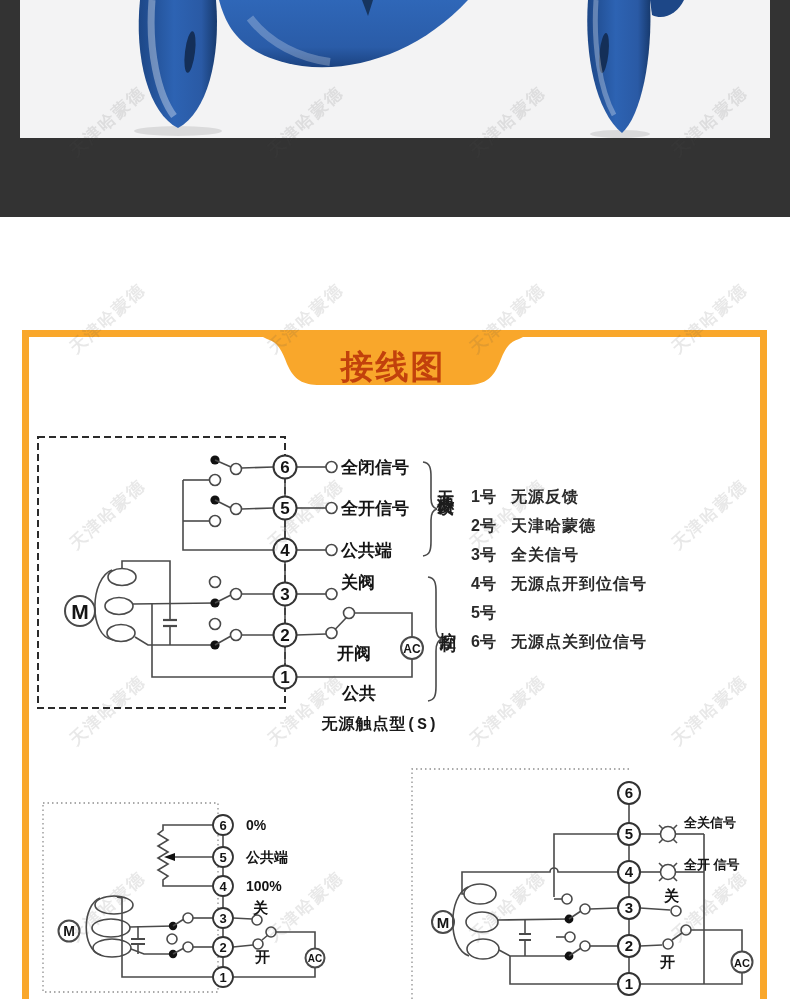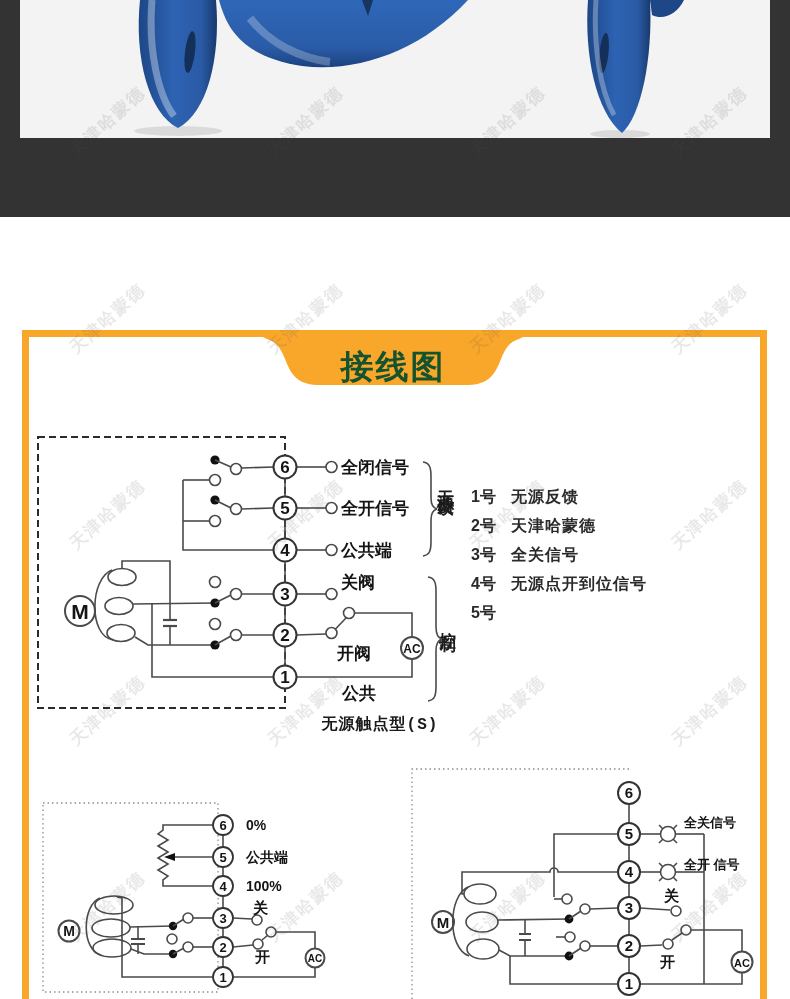--- a/index.html
+++ b/index.html
@@ -5,21 +5,21 @@
   html,body{margin:0;padding:0;background:#fff;}
   .stage{position:relative;width:790px;height:999px;overflow:hidden;background:#fff;
          font-family:"Liberation Sans","DejaVu Sans",sans-serif;}
   .top-section{position:absolute;left:0;top:0;width:790px;height:217px;background:#333333;}
   .photo-area{position:absolute;left:20px;top:0;width:750px;height:138px;background:#f3f3f4;overflow:hidden;}
   .gap-section{position:absolute;left:0;top:217px;width:790px;height:113px;background:#ffffff;}
   .wiring-box{position:absolute;left:22px;top:330px;width:731px;height:669px;background:#ffffff;
               border-left:7px solid #F9A72B;border-right:7px solid #F9A72B;border-top:7px solid #F9A72B;}
   .tab-wrap{position:absolute;left:232px;top:-1px;width:264px;height:50px;}
   .tab-title{position:absolute;left:232px;top:8px;width:264px;text-align:center;
-             font-size:33px;font-weight:bold;color:#14532d;letter-spacing:2px;}
+             font-size:33px;font-weight:bold;color:#c2410c;letter-spacing:2px;}
   .diagram-svg{position:absolute;left:0;top:0;width:790px;height:999px;pointer-events:none;}
   .legend{position:absolute;left:471px;top:483px;width:270px;}
   .legend-row{display:flex;height:29px;align-items:center;font-weight:bold;color:#2a2a2a;font-size:16px;}
   .legend-num{width:40px;flex:none;}
   .legend-text{letter-spacing:1px;}
   .vtext{position:absolute;writing-mode:vertical-rl;text-orientation:upright;
          font-weight:bold;color:#1c1c1c;font-size:17px;letter-spacing:3px;line-height:1;}
   .caption{position:absolute;left:290px;top:714px;width:180px;text-align:center;
            font-size:16px;font-weight:bold;color:#1a1a1a;letter-spacing:1px;font-family:Liberation Mono, monospace;}
   .watermark-layer{position:absolute;left:0;top:0;width:790px;height:999px;pointer-events:none;z-index:6;}
@@ -88,20 +88,24 @@
         <span class="legend-num">3号</span>
         <span class="legend-text">全关信号</span>
       </div>
     <div class="legend-row">
         <span class="legend-num">4号</span>
         <span class="legend-text">无源点开到位信号</span>
       </div>
     <div class="legend-row">
         <span class="legend-num">5号</span>
       </div>
+    <div class="legend-row">
+        <span class="legend-num">6号</span>
+        <span class="legend-text">无源点关到位信号</span>
+      </div>
   </div>
 
   <div class="vtext" style="left:437px;top:477px;">无源反馈</div>
   <div class="vtext" style="left:439px;top:618px;">控制</div>
 
   <div class="caption">无源触点型(S)</div>
 
   <svg class="diagram-svg" viewBox="0 0 790 999">
     <g stroke="#4a4a4a" stroke-width="1.6" fill="none">
 

